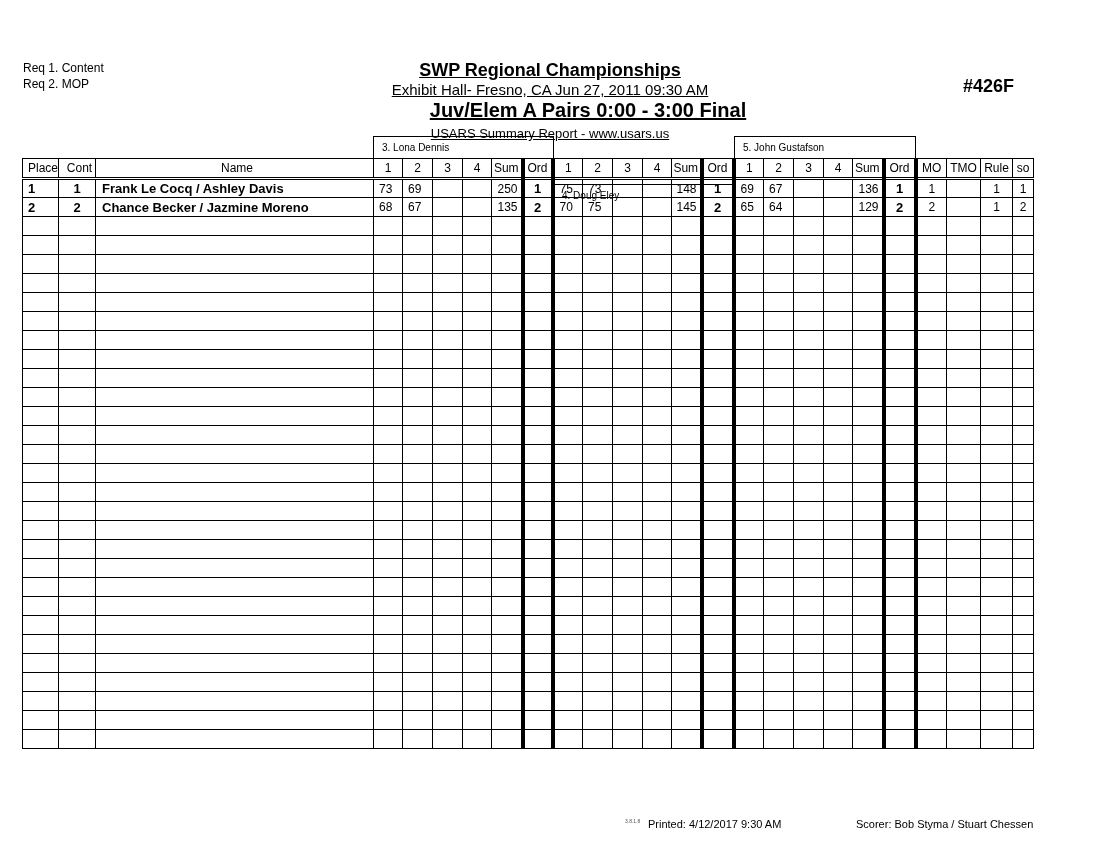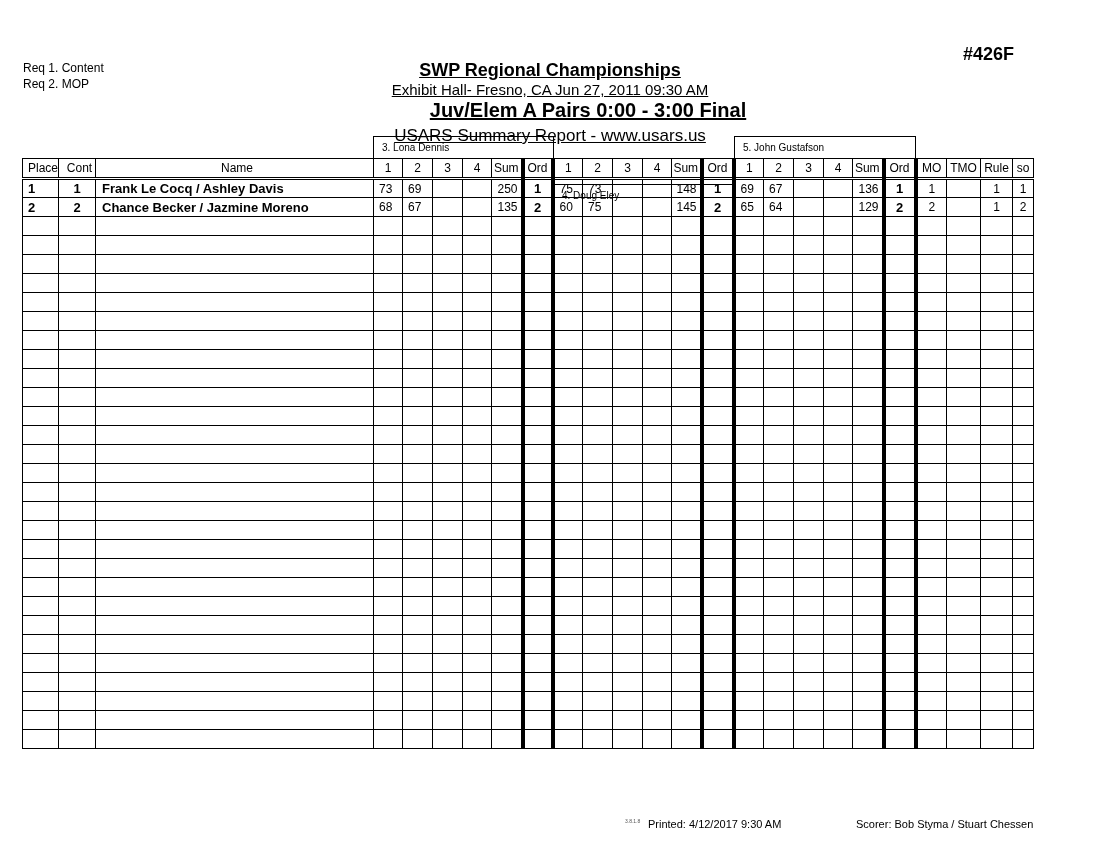--- a/index.html
+++ b/index.html
@@ -3,22 +3,22 @@
 <meta charset="utf-8">
 <style>
   html, body { margin:0; padding:0; background:#ffffff; }
   body { width:1100px; height:850px; position:relative; overflow:hidden; font-family:"Liberation Sans", sans-serif; color:#000; }
   .abs { position:absolute; white-space:nowrap;margin-top:36px; }
   .req { left:23px; font-size:12px; line-height:14px; }
   .title { left:0; width:1100px; text-align:center;text-decoration:underline; }
   .t1 { top:24px; font-size:18px; font-weight:bold; }
   .t2 { top:45px; font-size:15px; }
   .t3 { top:63px; font-size:20px; font-weight:bold;padding-left:38px; }
-  .t4 { top:90px; font-size:17px; }
-  .eventnum { top:8px; left:963px; font-size:18px; font-weight:bold;text-align:center; }
+  .t4 { top:90px; font-size:13px; }
+  .eventnum { top:40px; left:963px; font-size:18px; font-weight:bold;text-align:center; }
   .judgebox { position:absolute; top:136px; height:22px; border:1px solid #000; border-bottom:none; box-sizing:border-box; font-size:10px; padding:5px 0 0 8px; }
   .grid { position:absolute; left:22px; top:158px; border-collapse:collapse; table-layout:fixed; }
   .grid td { border:1px solid #000; height:19px; padding:0; font-size:12px; box-sizing:border-box; overflow:hidden; white-space:nowrap; }
   .grid tr.hdr td { height:20px; font-size:12px; text-align:center; border-bottom:3px double #000; }
   .grid tr.hdr td.l { text-align:center; padding-left:5px; }
   .grid td.thick { border-right:4px solid #000; }
   .grid td.c { text-align:center; }
   .grid td.r { text-align:right; padding-right:3px; }
   .grid td.lft { text-align:left; padding-left:5px; }
   .grid td.b { font-weight:bold; font-size:13px; }
@@ -128,21 +128,21 @@
       <tr>
         <td class="lft b">2</td>
         <td class="c b">2</td>
         <td class="name">Chance Becker / Jazmine Moreno</td>
         <td class="lft">68</td>
         <td class="lft">67</td>
         <td class="lft"></td>
         <td class="lft"></td>
         <td class="r thick">135</td>
         <td class="c b thick">2</td>
-        <td class="lft">60</td>
+        <td class="lft">70</td>
         <td class="lft">75</td>
         <td class="lft"></td>
         <td class="lft"></td>
         <td class="r thick">145</td>
         <td class="c b thick">2</td>
         <td class="lft">65</td>
         <td class="lft">64</td>
         <td class="lft"></td>
         <td class="lft"></td>
         <td class="r thick">129</td>

